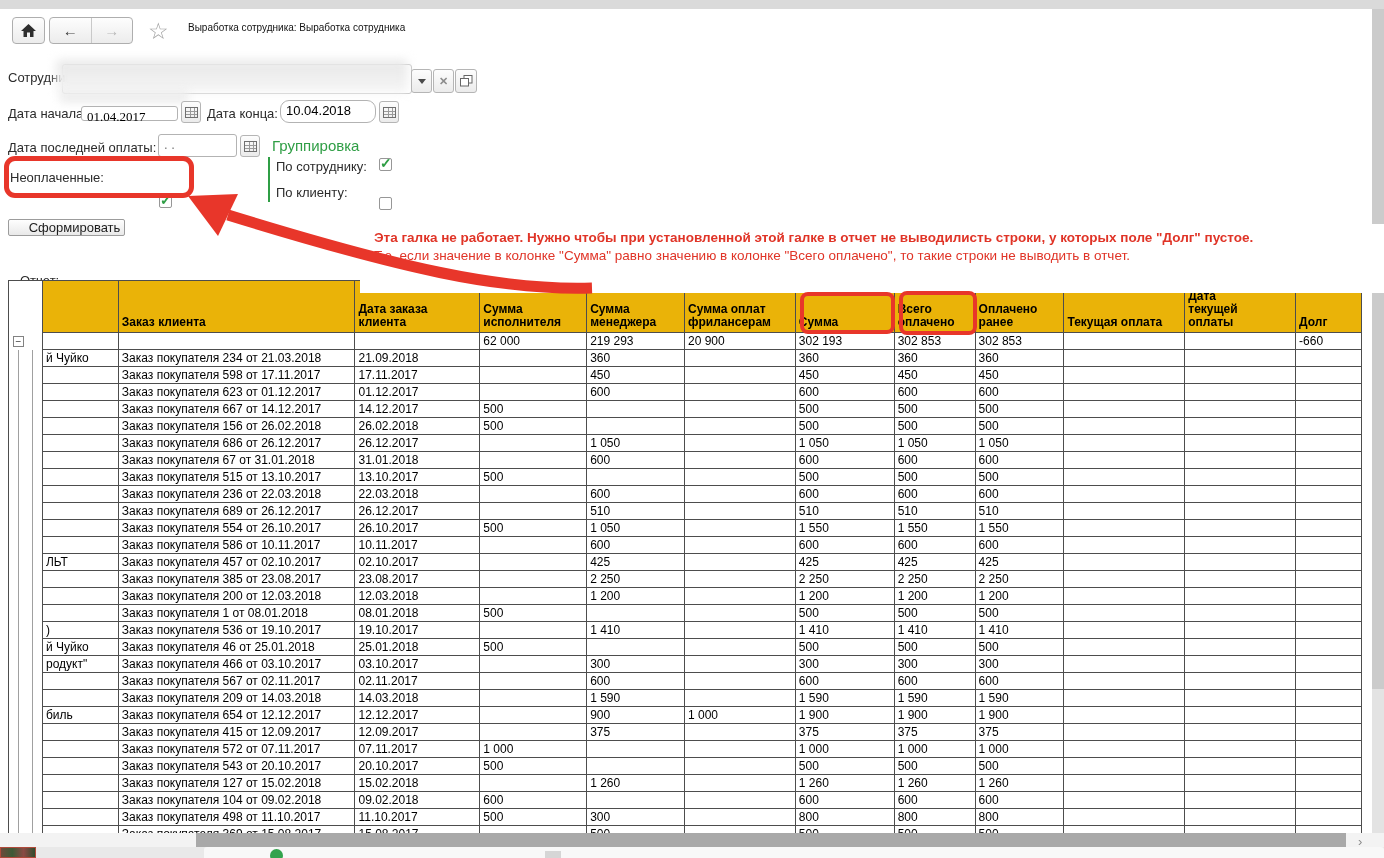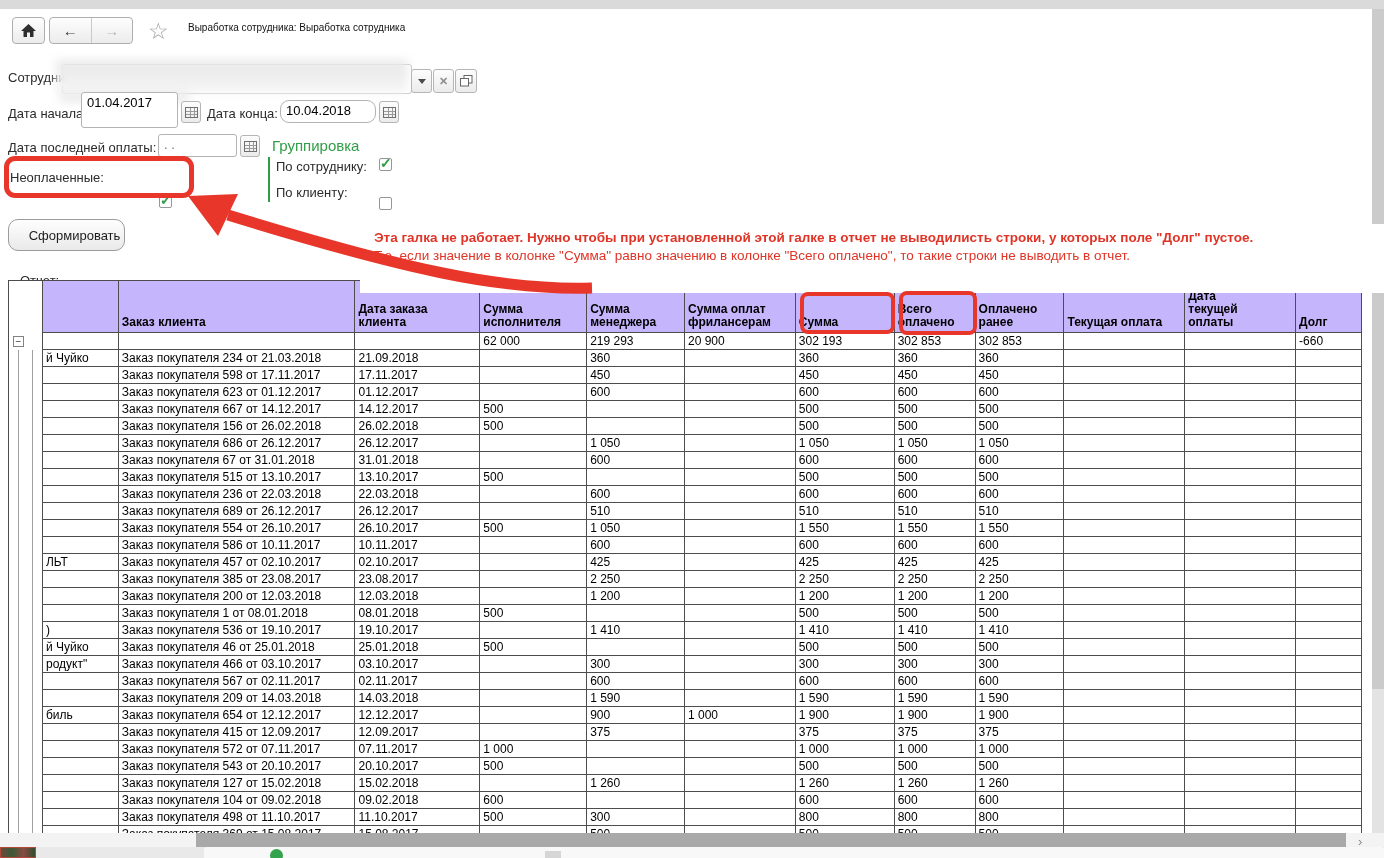--- a/index.html
+++ b/index.html
@@ -39,38 +39,38 @@
   .cal{display:inline-block;width:13px;height:11px;border:1px solid #6f6f6f;box-sizing:border-box;
        background-image:linear-gradient(#9a9a9a,#9a9a9a),linear-gradient(#9a9a9a,#9a9a9a),
                         linear-gradient(90deg,#9a9a9a,#9a9a9a),linear-gradient(90deg,#9a9a9a,#9a9a9a);
        background-size:100% 1px,100% 1px,1px 100%,1px 100%;
        background-position:0 3px,0 6px,4px 0,8px 0;background-repeat:no-repeat;}
   .cb{width:13px;height:13px;border:1px solid #979797;border-radius:2px;background:#fff;
       box-sizing:border-box;position:relative;}
   .cb .chk{position:absolute;left:0px;top:-4px;font-size:14px;font-weight:bold;color:#2f9e45;}
   .green-title{font-size:15px;color:#2f9e45;}
   .green-line{width:2px;background:#2f9e45;}
-  .gen-btn{left:8px;top:219px;width:117px;height:32px;border:1px solid #9c9c9c;border-radius:10px;
+  .gen-btn{left:8px;top:219px;width:117px;height:17px;border:1px solid #9c9c9c;border-radius:2px;
            background:linear-gradient(#fefefe,#e9e9e9);font-size:13px;color:#1c1c1c;
            display:flex;align-items:center;justify-content:center;box-sizing:border-box;padding-left:16px;}
 
   
   .white-patch{left:360px;top:224px;width:1024px;height:69px;background:#fff;border-radius:8px 0 0 0;z-index:2;}
   .ann{color:#e03427;font-size:13.5px;line-height:18px;z-index:3;white-space:nowrap;}
   .red-box{border:5px solid #e8362a;border-radius:11px;box-sizing:border-box;z-index:5;background:transparent;}
   .arrow-svg{left:150px;top:150px;z-index:4;}
 
   
   .report-wrap{left:8px;top:280px;width:1356px;height:553px;overflow:hidden;z-index:1;}
   .report{border:1px solid #4d4d4d;box-sizing:border-box;width:1354px;background:#fff;}
   .tr{display:flex;height:17px;}
   .tr.head{height:52px;}
   .td{box-sizing:border-box;border-right:1px solid #4d4d4d;border-bottom:1px solid #4d4d4d;
       overflow:hidden;white-space:nowrap;padding:0 3px;font-size:12px;line-height:16px;color:#000;}
-  .head .td{background:#c4b5fd;font-weight:bold;white-space:pre-line;display:flex;
+  .head .td{background:#eab308;font-weight:bold;white-space:pre-line;display:flex;
             align-items:flex-end;line-height:13px;padding:1px 3px 3px;}
   .head .c0{background:#fff;}
   .c0{width:34px;} .c1{width:76px;} .c2{width:237px;} .c3{width:125px;} .c4{width:107px;}
   .c5{width:98px;} .c6{width:111px;} .c7{width:99px;} .c8{width:81px;} .c9{width:89px;}
   .c10{width:121px;} .c11{width:111px;} .c12{width:65px;border-right:none;}
   .c0{border-bottom:none;}
   .tree{background-image:linear-gradient(#a0a0a0,#a0a0a0),linear-gradient(#a0a0a0,#a0a0a0);
         background-size:1px 100%,1px 100%;background-position:9px 0,23px 0;background-repeat:no-repeat;}
   .minus-box{position:absolute;width:11px;height:11px;border:1px solid #828282;background:#fff;
              font-size:10px;line-height:9px;text-align:center;color:#333;box-sizing:border-box;}
@@ -121,21 +121,21 @@
   <span class="x-glyph">✕</span>
 </div>
 <div class="abs mini-btn" style="left:455px;top:69px;width:22px;height:24px;">
   <svg width="13" height="12" viewBox="0 0 13 12">
     <rect x="4" y="0.5" width="8" height="7.5" fill="#fff" stroke="#666"></rect>
     <rect x="0.5" y="3.5" width="8" height="7.5" fill="#fff" stroke="#666"></rect>
   </svg>
 </div>
 
 <div class="abs lbl" style="left:8px;top:106px;">Дата начала:</div>
-<div class="abs input" style="left:81px;top:92px;width:97px;height:36px;">01.04.2017</div>
+<div class="abs input" style="left:81px;top:106px;width:97px;height:15px;font-family:Liberation Serif, serif;">01.04.2017</div>
 <div class="abs mini-btn" style="left:181px;top:101px;width:20px;height:22px;">
   <span class="cal"></span>
 </div>
 <div class="abs lbl" style="left:207px;top:106px;">Дата конца:</div>
 <div class="abs input" style="left:280px;top:100px;width:96px;height:23px;border-radius:9px;">10.04.2018</div>
 <div class="abs mini-btn" style="left:379px;top:101px;width:20px;height:22px;">
   <span class="cal"></span>
 </div>
 
 <div class="abs lbl" style="left:8px;top:140px;">Дата последней оплаты:</div>

